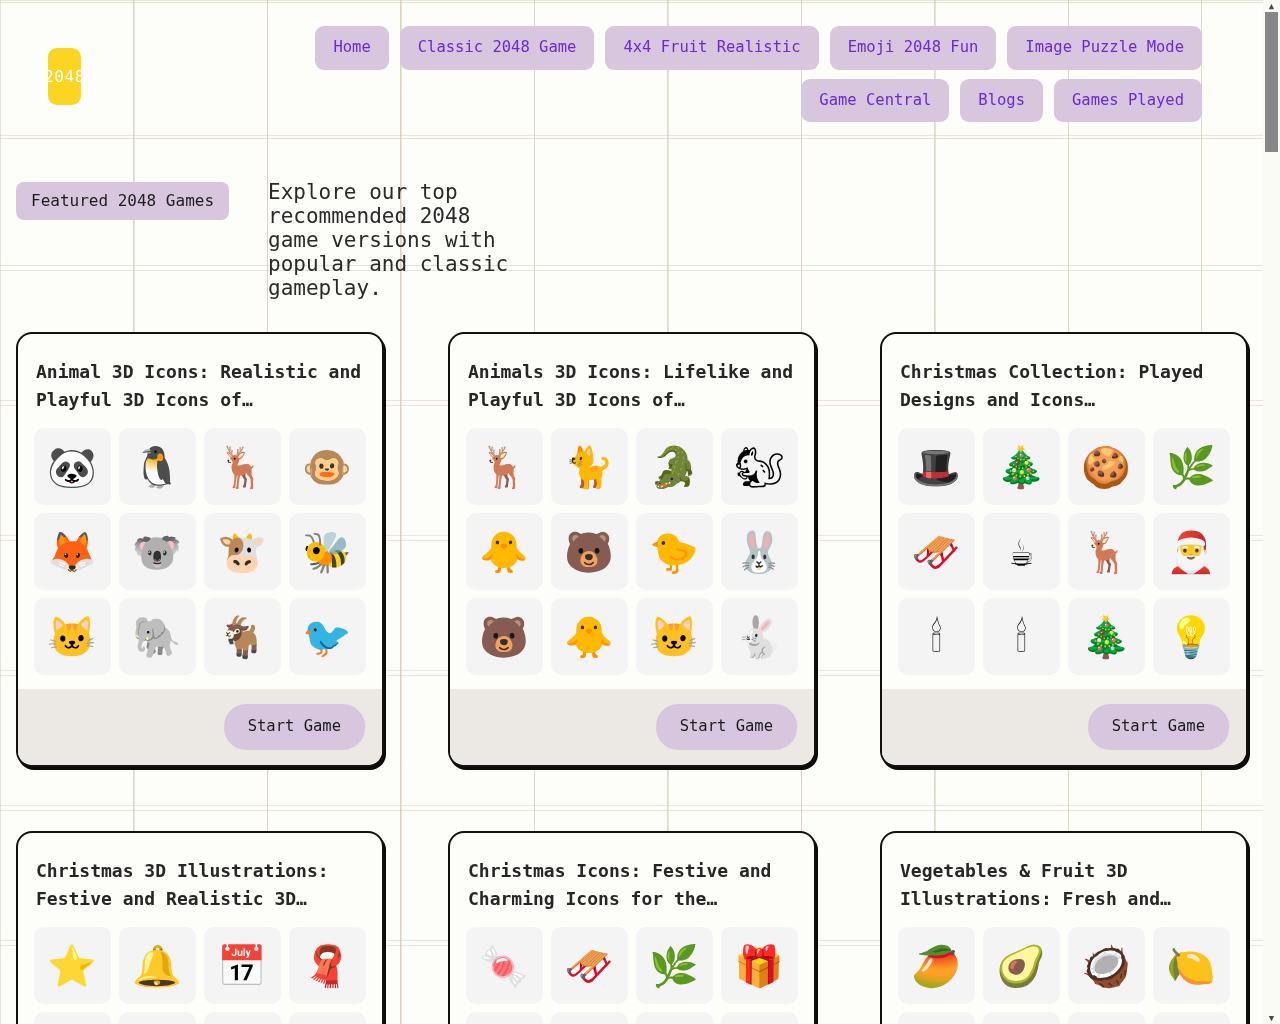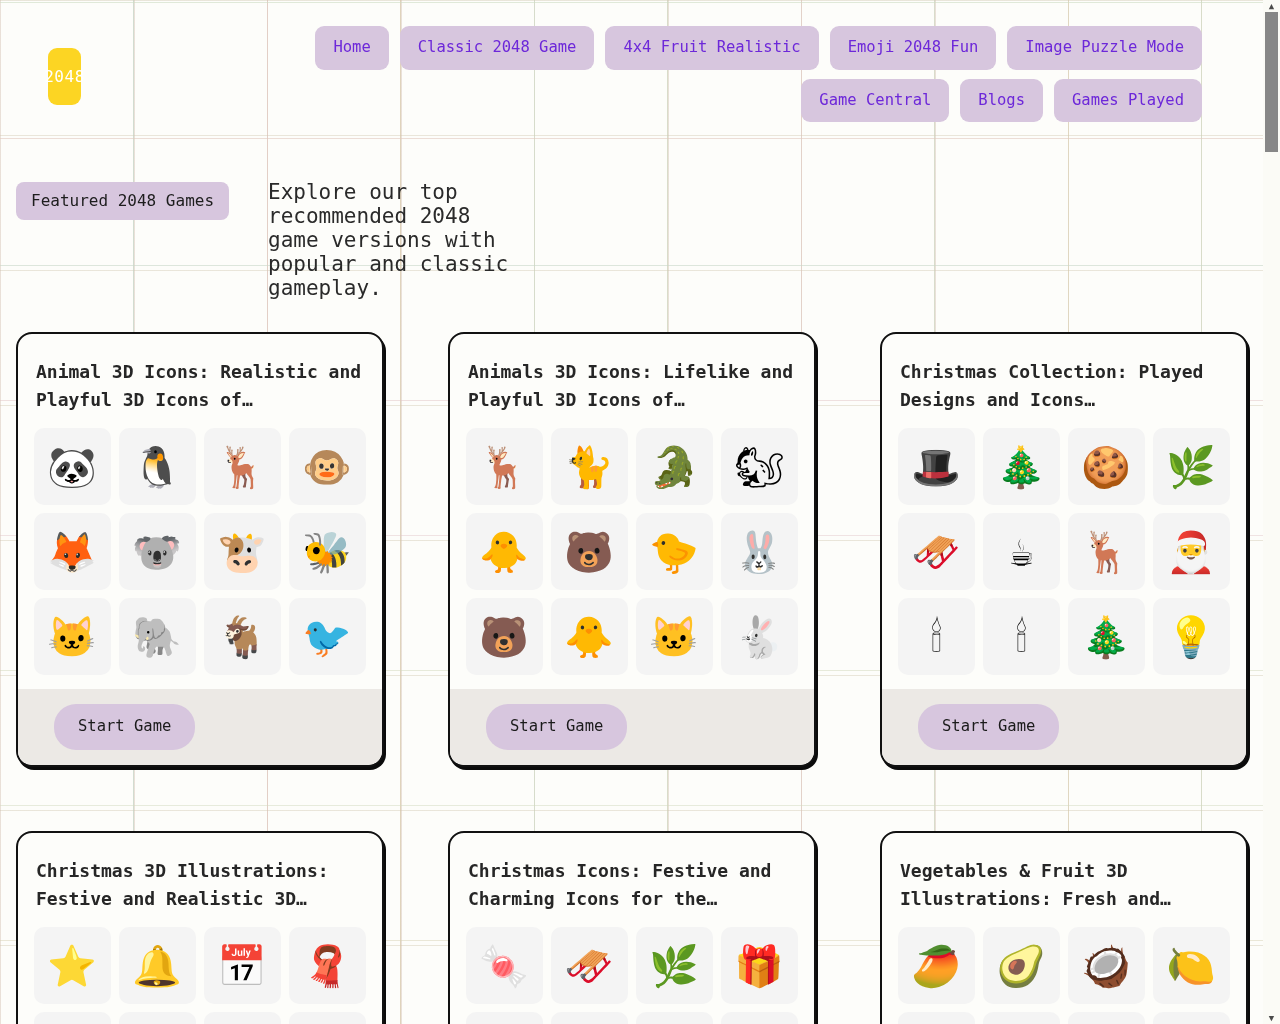--- a/index.html
+++ b/index.html
@@ -171,23 +171,23 @@
     display: flex;
     align-items: center;
     justify-content: center;
     font-size: 40px;
     line-height: 1;
     user-select: none;
   }
 
   .card-footer {
     background: #ece9e5;
-    padding: 14px 36px;
-    display: flex;
-    justify-content: flex-start;
+    padding: 14px 17px;
+    display: flex;
+    justify-content: flex-end;
     align-items: center;
     min-height: 76px;
   }
   .start-btn {
     background: #d7c6de;
     color: #1b1b1b;
     border: none;
     border-radius: 22px;
     font-family: inherit;
     font-size: 15.5px;

